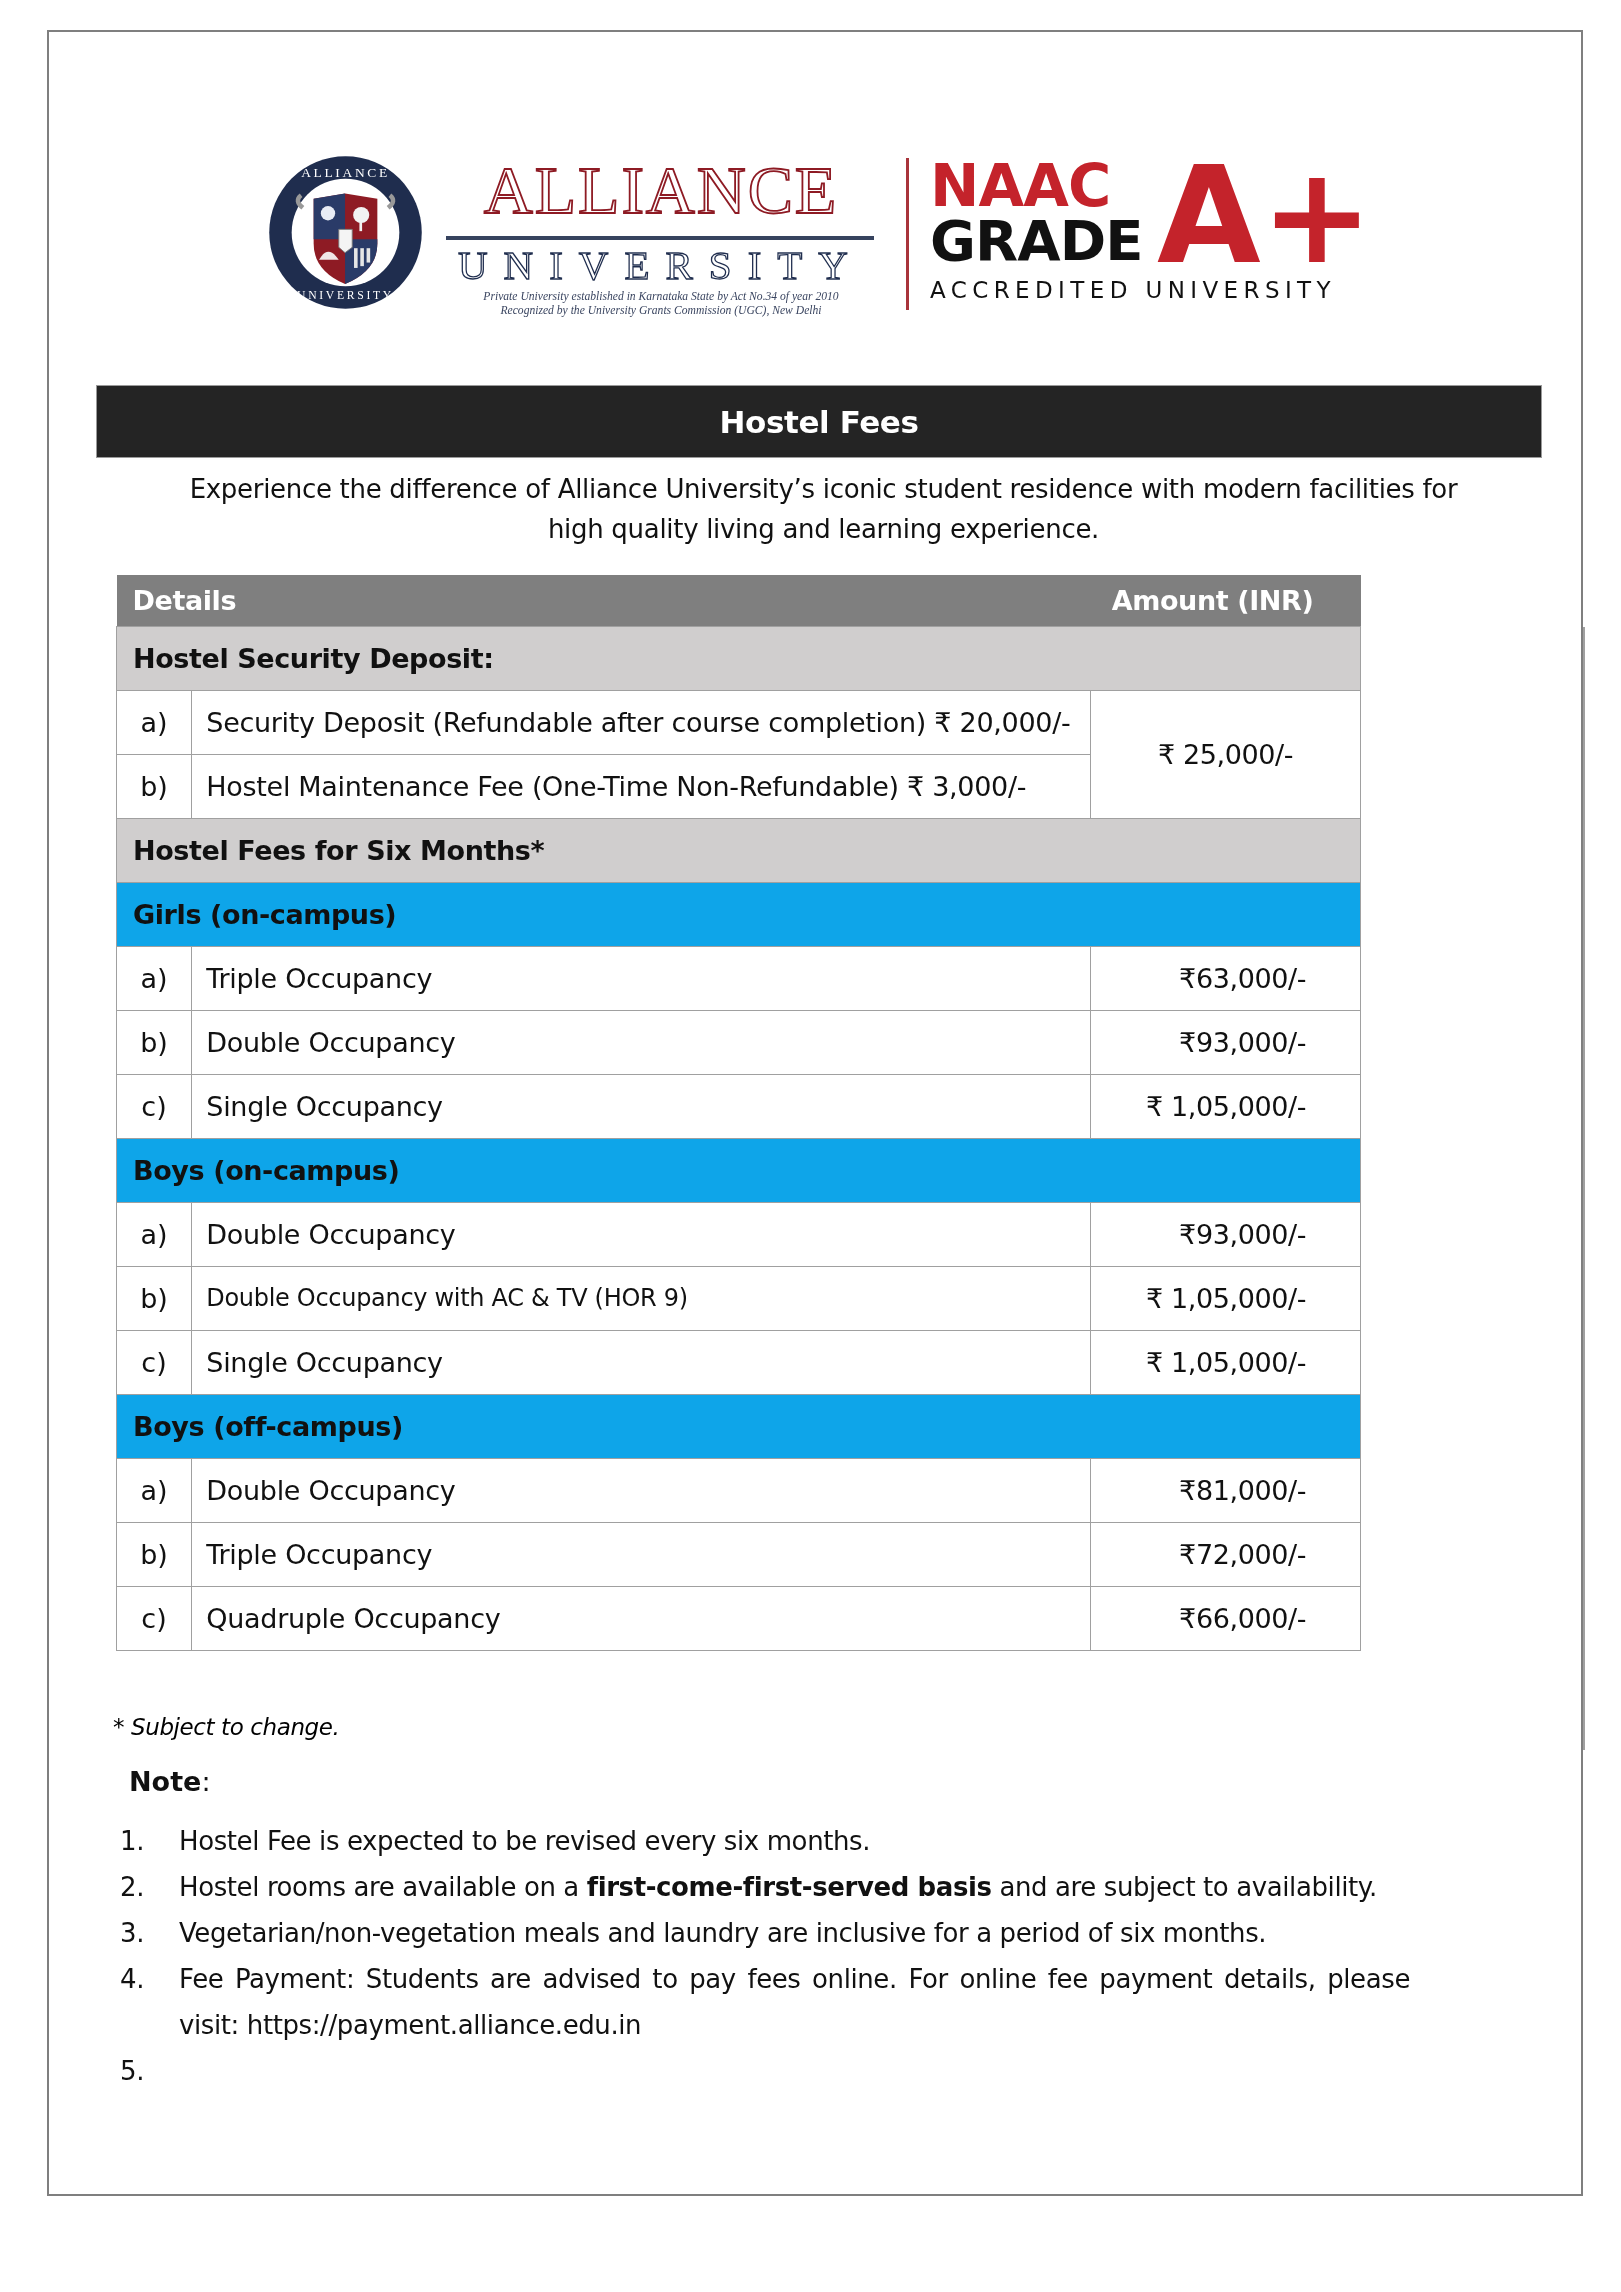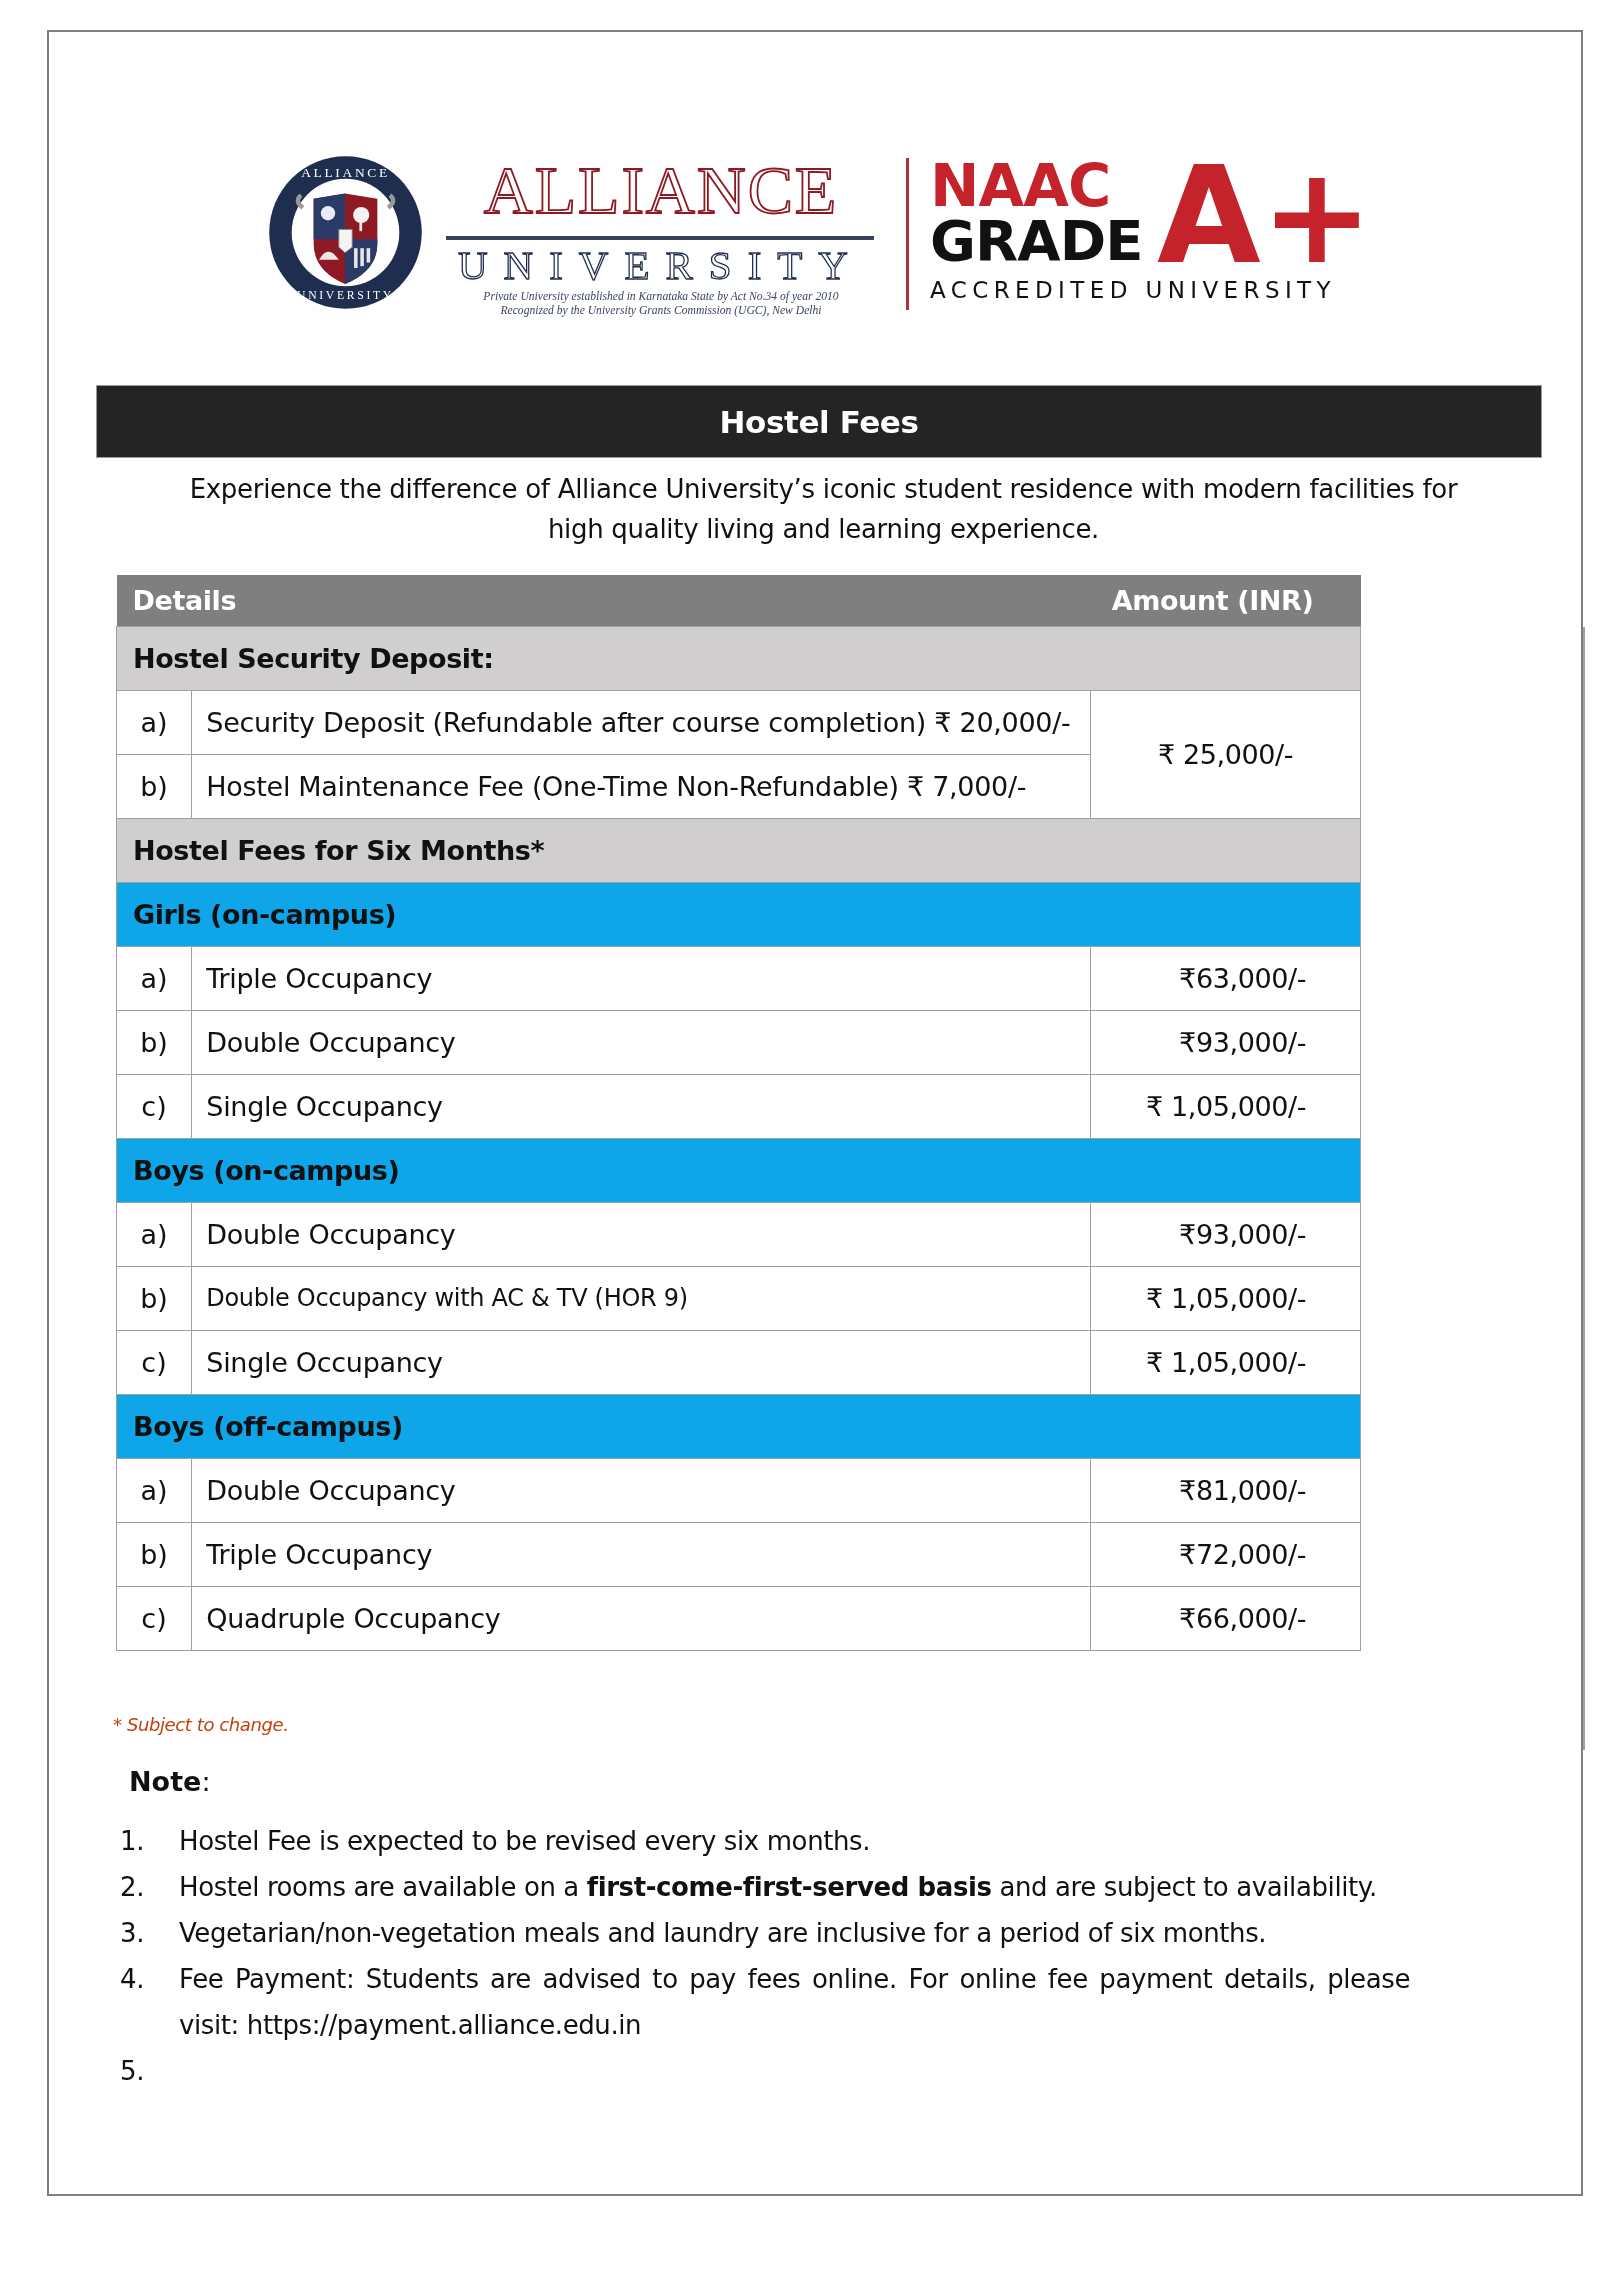--- a/index.html
+++ b/index.html
@@ -82,21 +82,21 @@
     .item-row td { background: #fff; }
     .item-row td.lbl { text-align: center; }
     .item-row td.desc { text-align: left; padding-left: 14.3px; letter-spacing: -0.3px; }
     .item-row td.desc.small { font-size: 24px; }
     .item-row td.amt { text-align: right; padding-right: 54px; letter-spacing: -0.4px; }
     .item-row td.amt-merged { text-align: center; letter-spacing: -0.4px; }
     .table-right-rule { position: absolute; left: 1583px; top: 627px; width: 1.8px; height: 1123px; background: #a0a0a0; }
     
     .subject {
       position: absolute; left: 113px; top: 1714px; font-family: "DejaVu Sans", sans-serif;
-      font-style: italic; font-size: 18px; color: #c2410c; letter-spacing: -0.4px;
+      font-style: italic; font-size: 23px; color: #000000; letter-spacing: -0.4px;
     }
     .note-label {
       position: absolute; left: 129px; top: 1766px; font-family: "DejaVu Sans", sans-serif; font-size: 27px; color: #111;
     }
     .note-label b { font-weight: bold; }
     .notes {
       position: absolute; left: 120px; top: 1818px; width: 1290px; margin: 0; padding: 0; list-style: none;
       font-family: "DejaVu Sans", sans-serif; font-size: 26px; line-height: 46px; color: #111; letter-spacing: -0.4px;
     }
     .notes li { position: relative; padding-left: 59px; }
@@ -172,21 +172,21 @@
   <tr class="section-row">
     <td colspan="3">Hostel Security Deposit:</td>
   </tr>
   <tr class="item-row">
     <td class="lbl">a)</td>
     <td class="desc">Security Deposit (Refundable after course completion) ₹ 20,000/-</td>
     <td class="amt-merged" rowspan="2">₹ 25,000/-</td>
   </tr>
   <tr class="item-row">
     <td class="lbl">b)</td>
-    <td class="desc">Hostel Maintenance Fee (One-Time Non-Refundable) ₹ 7,000/-</td>
+    <td class="desc">Hostel Maintenance Fee (One-Time Non-Refundable) ₹ 3,000/-</td>
   </tr>
 
   <tr class="section-row">
     <td colspan="3">Hostel Fees for Six Months*</td>
   </tr>
 
   <tr class="subsection-row">
     <td colspan="3">Girls (on-campus)</td>
   </tr>
   <tr class="item-row">

